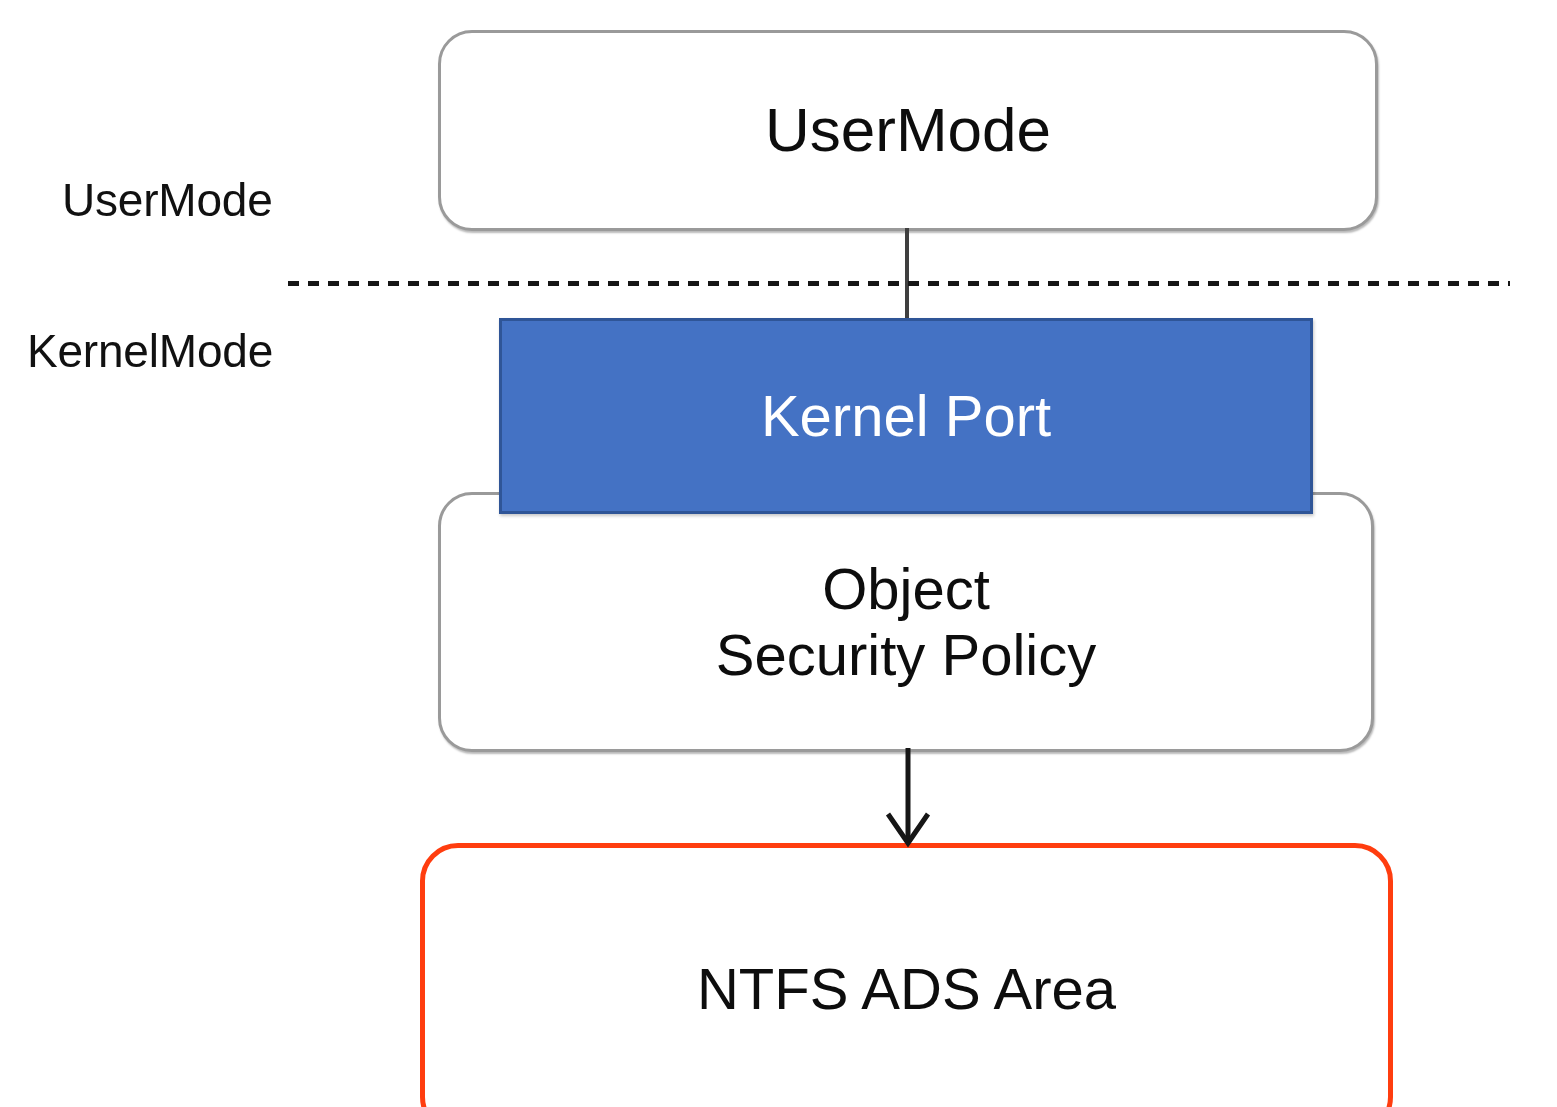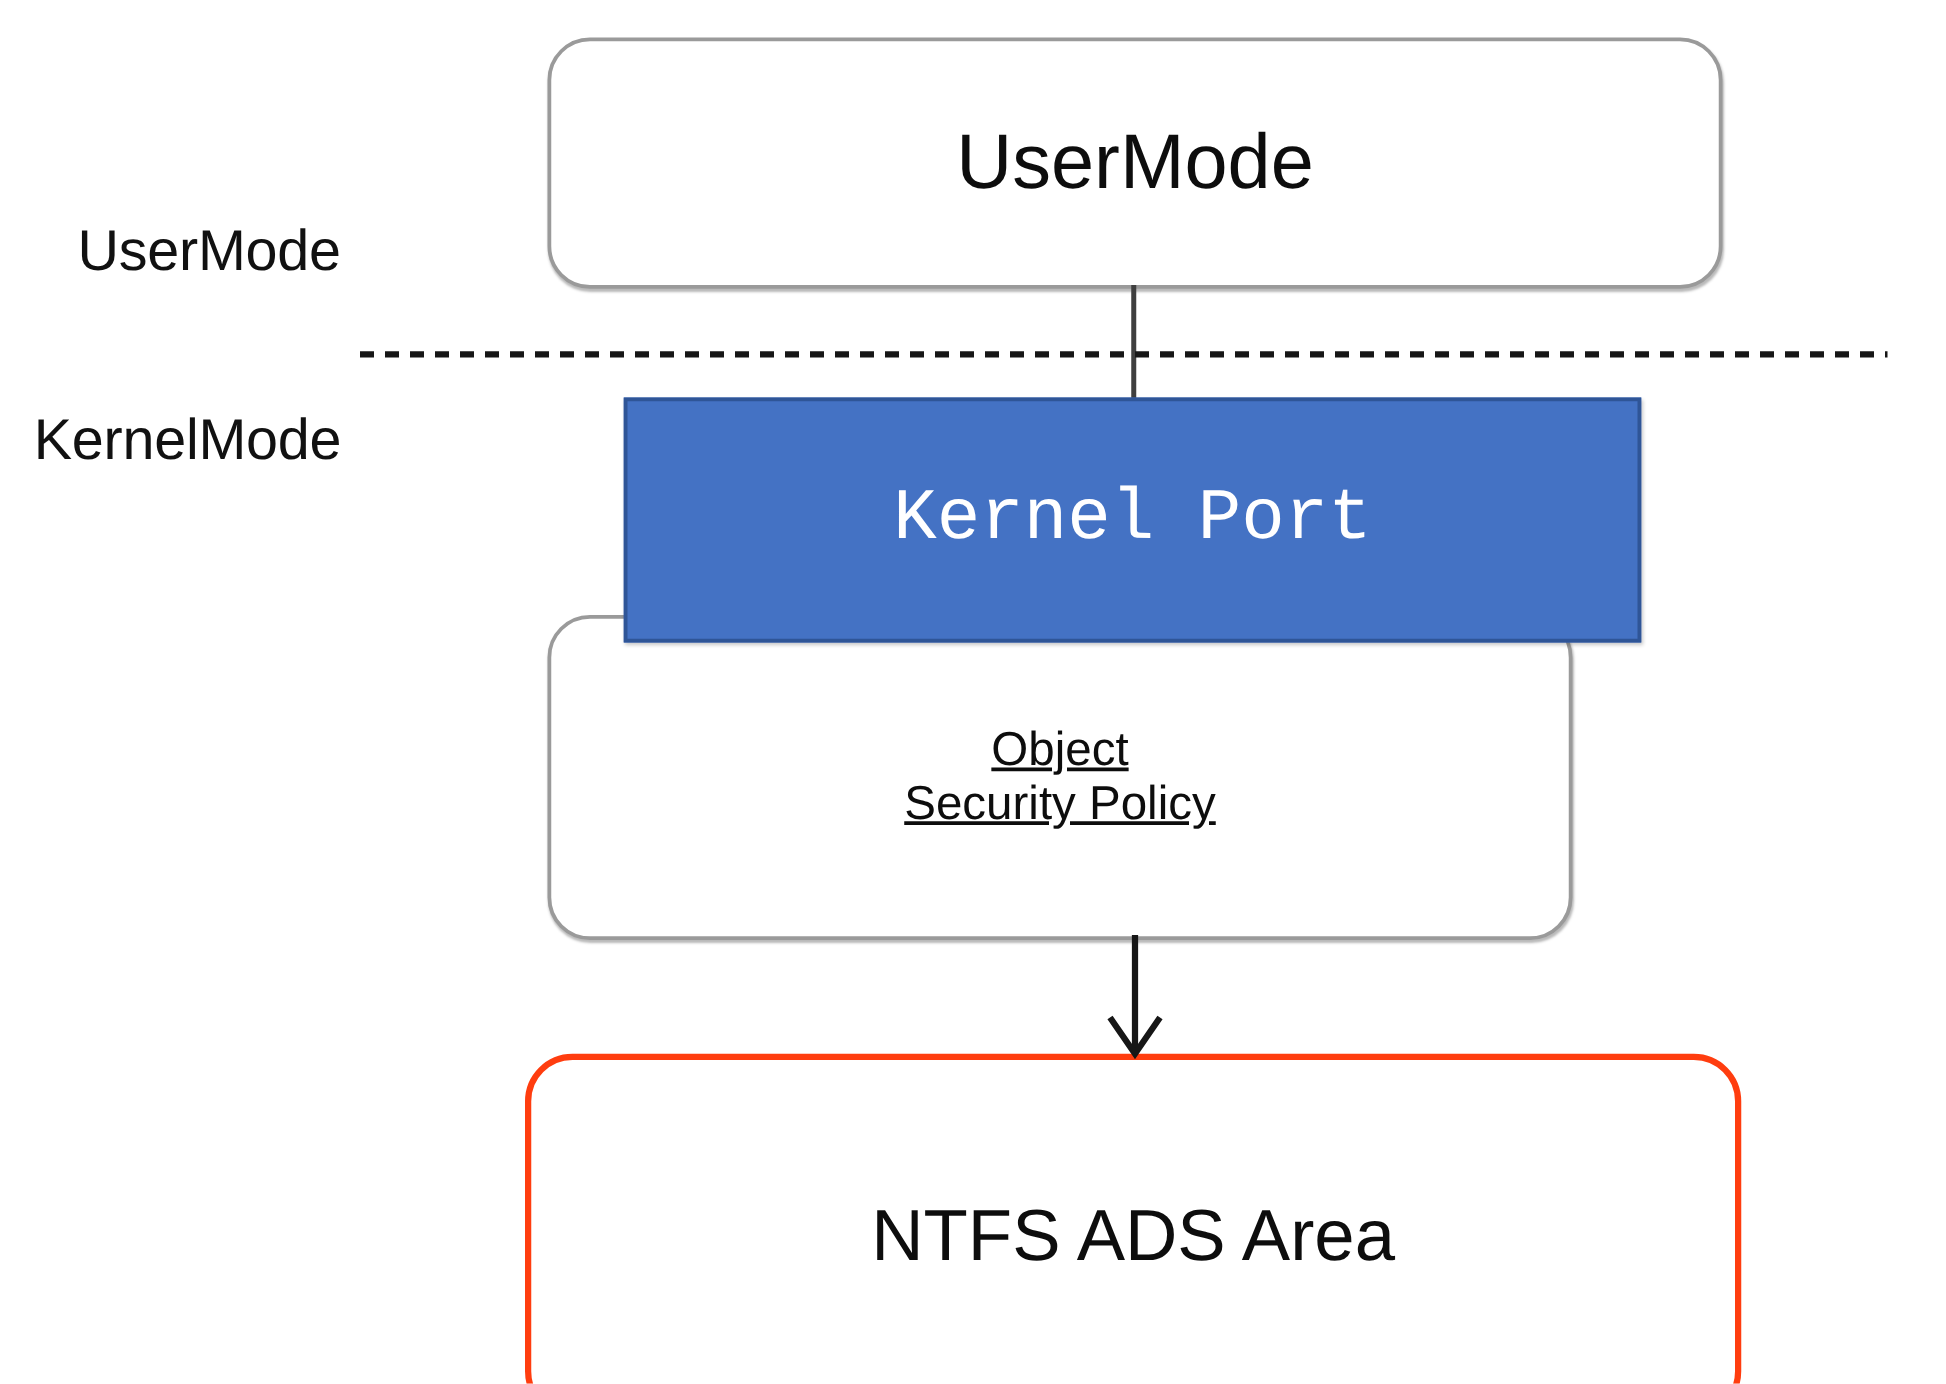--- a/index.html
+++ b/index.html
@@ -72,31 +72,29 @@
   }
 
   #node-usermode {
     left: 438px;  top: 30px;
     width: 940px; height: 201px;
     font-size: 62px;
     z-index: 2;
   }
   #node-object-security-policy {
     left: 438px;  top: 492px;
-    width: 820px; height: 260px;
-    font-size: 38px;
+    width: 936px; height: 260px;
+    font-size: 58px;
     z-index: 2;
-    text-decoration: underline;
   }
   #node-kernel-port {
     left: 499px;  top: 318px;
     width: 814px; height: 196px;
     font-size: 58px;
     z-index: 4;
-    font-family: Liberation Mono, monospace;
   }
   #node-ntfs-ads-area {
     left: 420px;  top: 843px;
     width: 973px; height: 292px;
     font-size: 58px;
     z-index: 2;
   }
 
   
   .connector {

